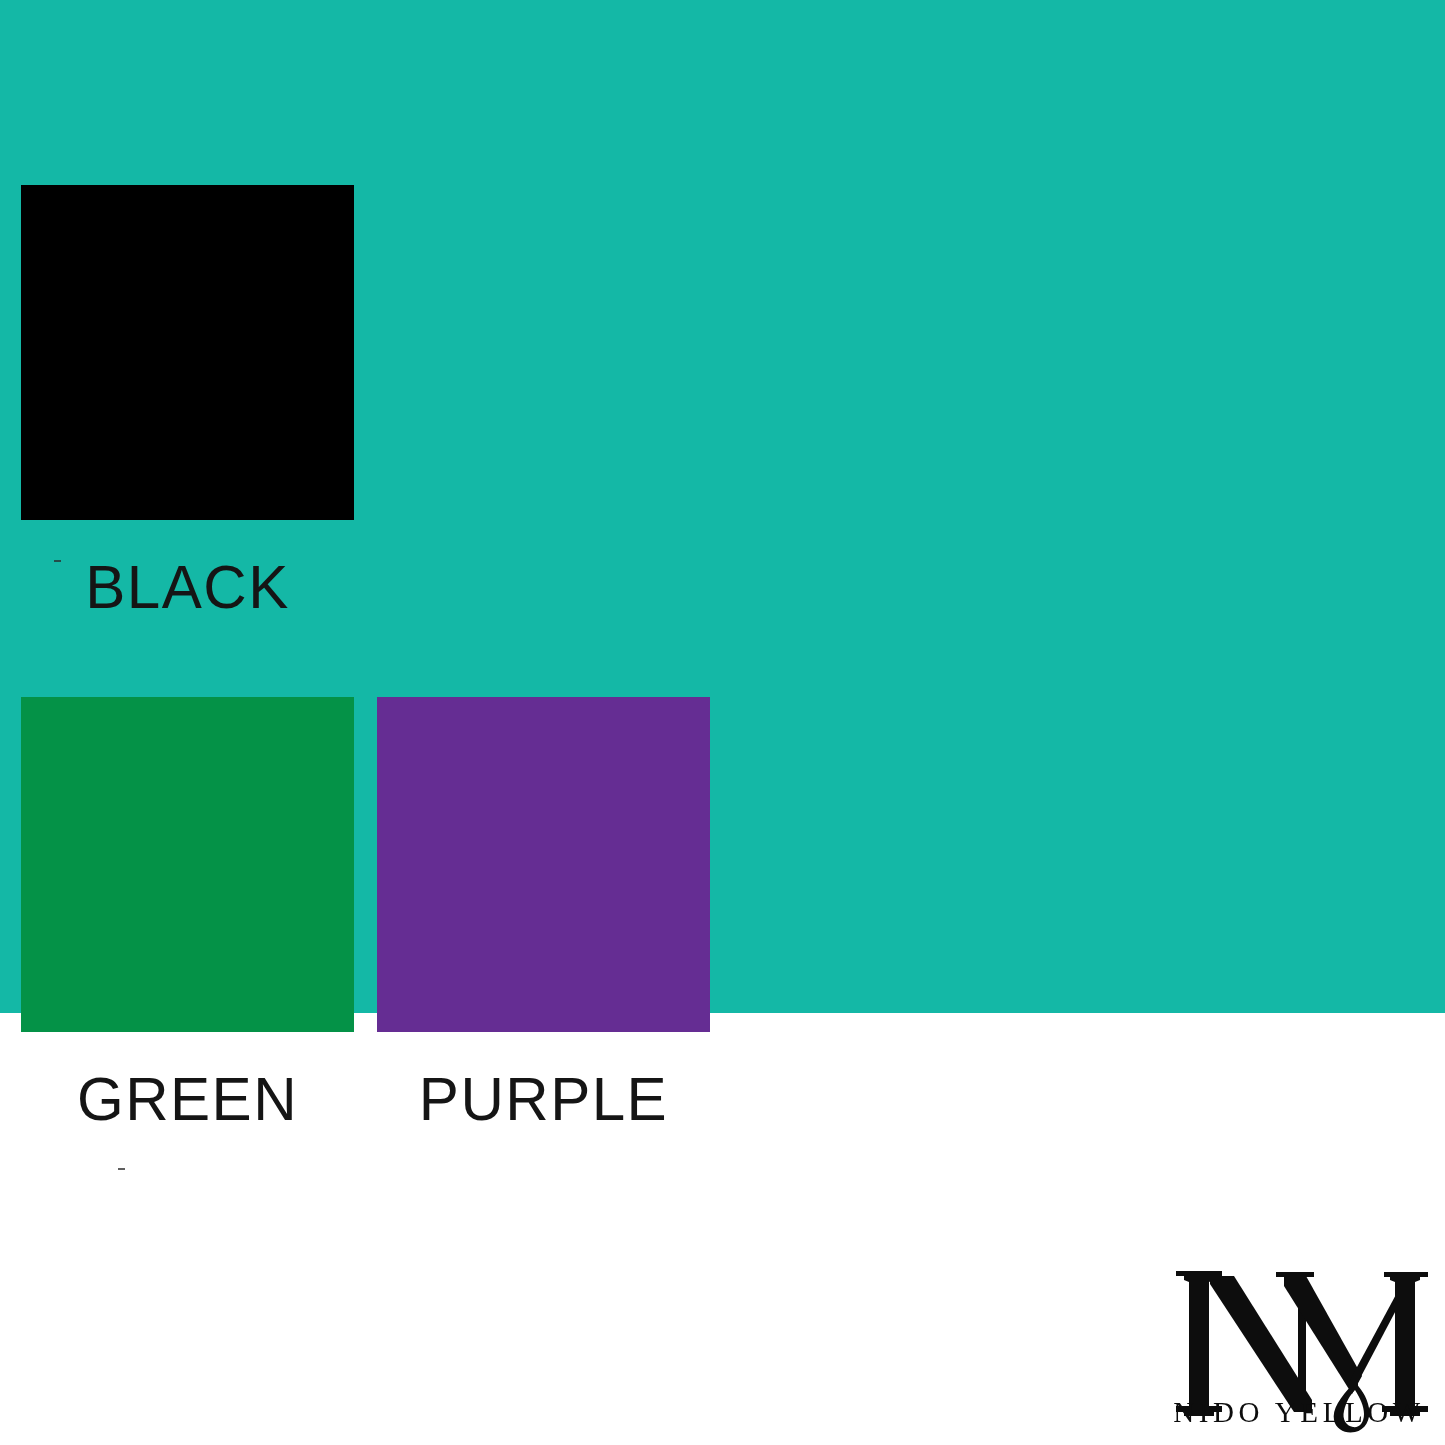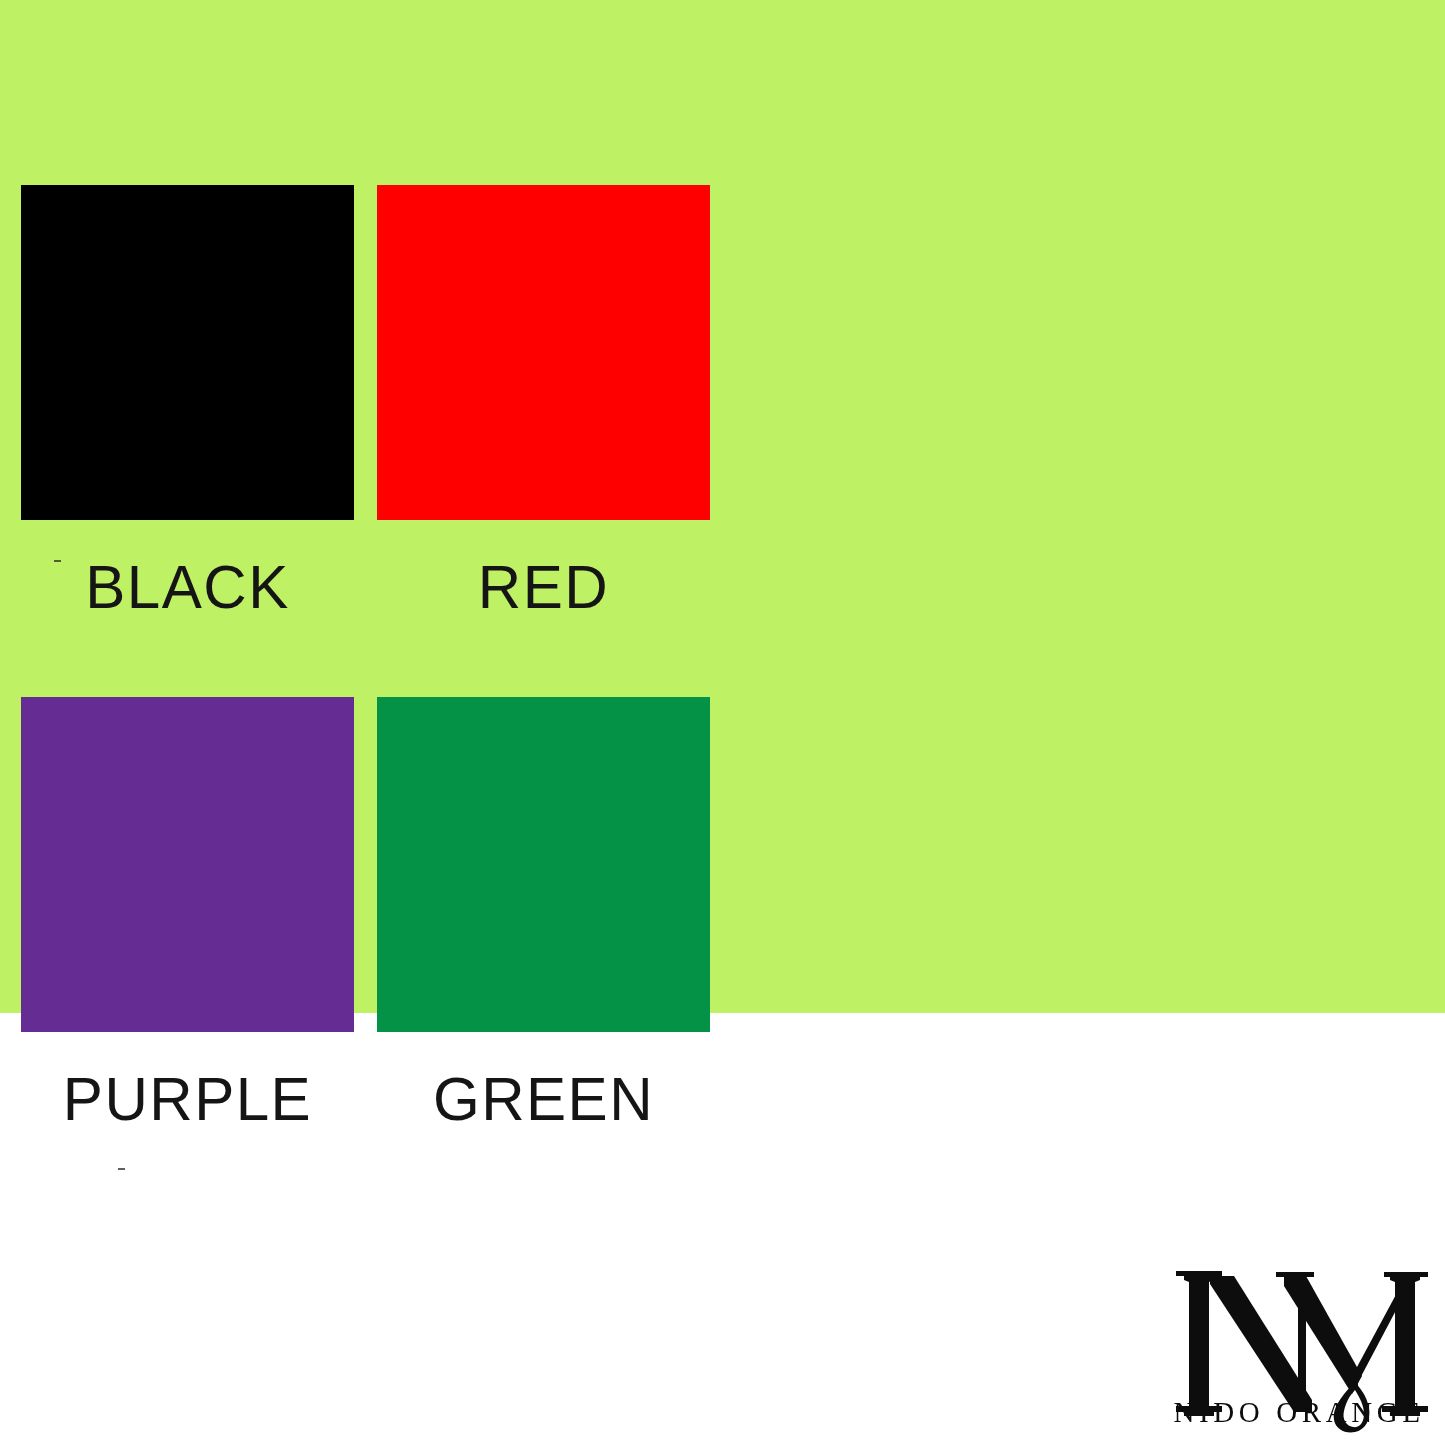--- a/index.html
+++ b/index.html
@@ -15,21 +15,21 @@
   body {
     font-family: "Liberation Sans", sans-serif;
     position: relative;
   }
 
   #palette-board {
     position: absolute;
     left: 0; top: 0;
     width: 1445px;
     height: 1013px;
-    background: #bef264;
+    background: #14b8a6;
   }
 
   
   .swatch-grid {
     position: absolute;
     left: 21px;
     top: 185px;
     width: 1404px;
     display: grid;
     grid-template-columns: repeat(4, 333px);
@@ -109,37 +109,33 @@
 
   <div class="swatch-grid">
 
     <div class="swatch-cell">
       <div class="swatch-chip" style="background: rgb(0, 0, 0);"></div>
       <div class="swatch-label">BLACK</div>
     </div>
 
 
 
-    <div class="swatch-cell">
-      <div class="swatch-chip" style="background: rgb(254, 0, 0);"></div>
-      <div class="swatch-label">RED</div>
-    </div>
 
     <div class="row-spacer"></div>
 
 
 
     <div class="swatch-cell">
-      <div class="swatch-chip" style="background: rgb(101, 45, 147);"></div>
-      <div class="swatch-label">PURPLE</div>
+      <div class="swatch-chip" style="background: rgb(4, 146, 71);"></div>
+      <div class="swatch-label">GREEN</div>
     </div>
 
     <div class="swatch-cell">
-      <div class="swatch-chip" style="background: rgb(4, 146, 71);"></div>
-      <div class="swatch-label">GREEN</div>
+      <div class="swatch-chip" style="background: rgb(101, 45, 147);"></div>
+      <div class="swatch-label">PURPLE</div>
     </div>
 
   </div>
 
   <div class="speck speck-a"></div>
   <div class="speck speck-b"></div>
 
   <div id="brand-logo">
     <svg viewBox="0 0 262 168" xmlns="http://www.w3.org/2000/svg" aria-hidden="true">
       <g fill="#0d0d0d">
@@ -175,15 +171,15 @@
                  C194 130, 198 138, 198 146
                  C198 155, 193 160, 187 159
                  C180 158, 176 151, 178 143
                  C180 134, 184 127, 189 122 z"></path>
 
         <path d="M186 110 h6 l0 12 h-6 z"></path>
       </g>
     </svg>
   </div>
 
-  <div class="brand-wordmark">NIDO ORANGE</div>
+  <div class="brand-wordmark">NIDO YELLOW</div>
 
 </div>
 
 </body></html>

